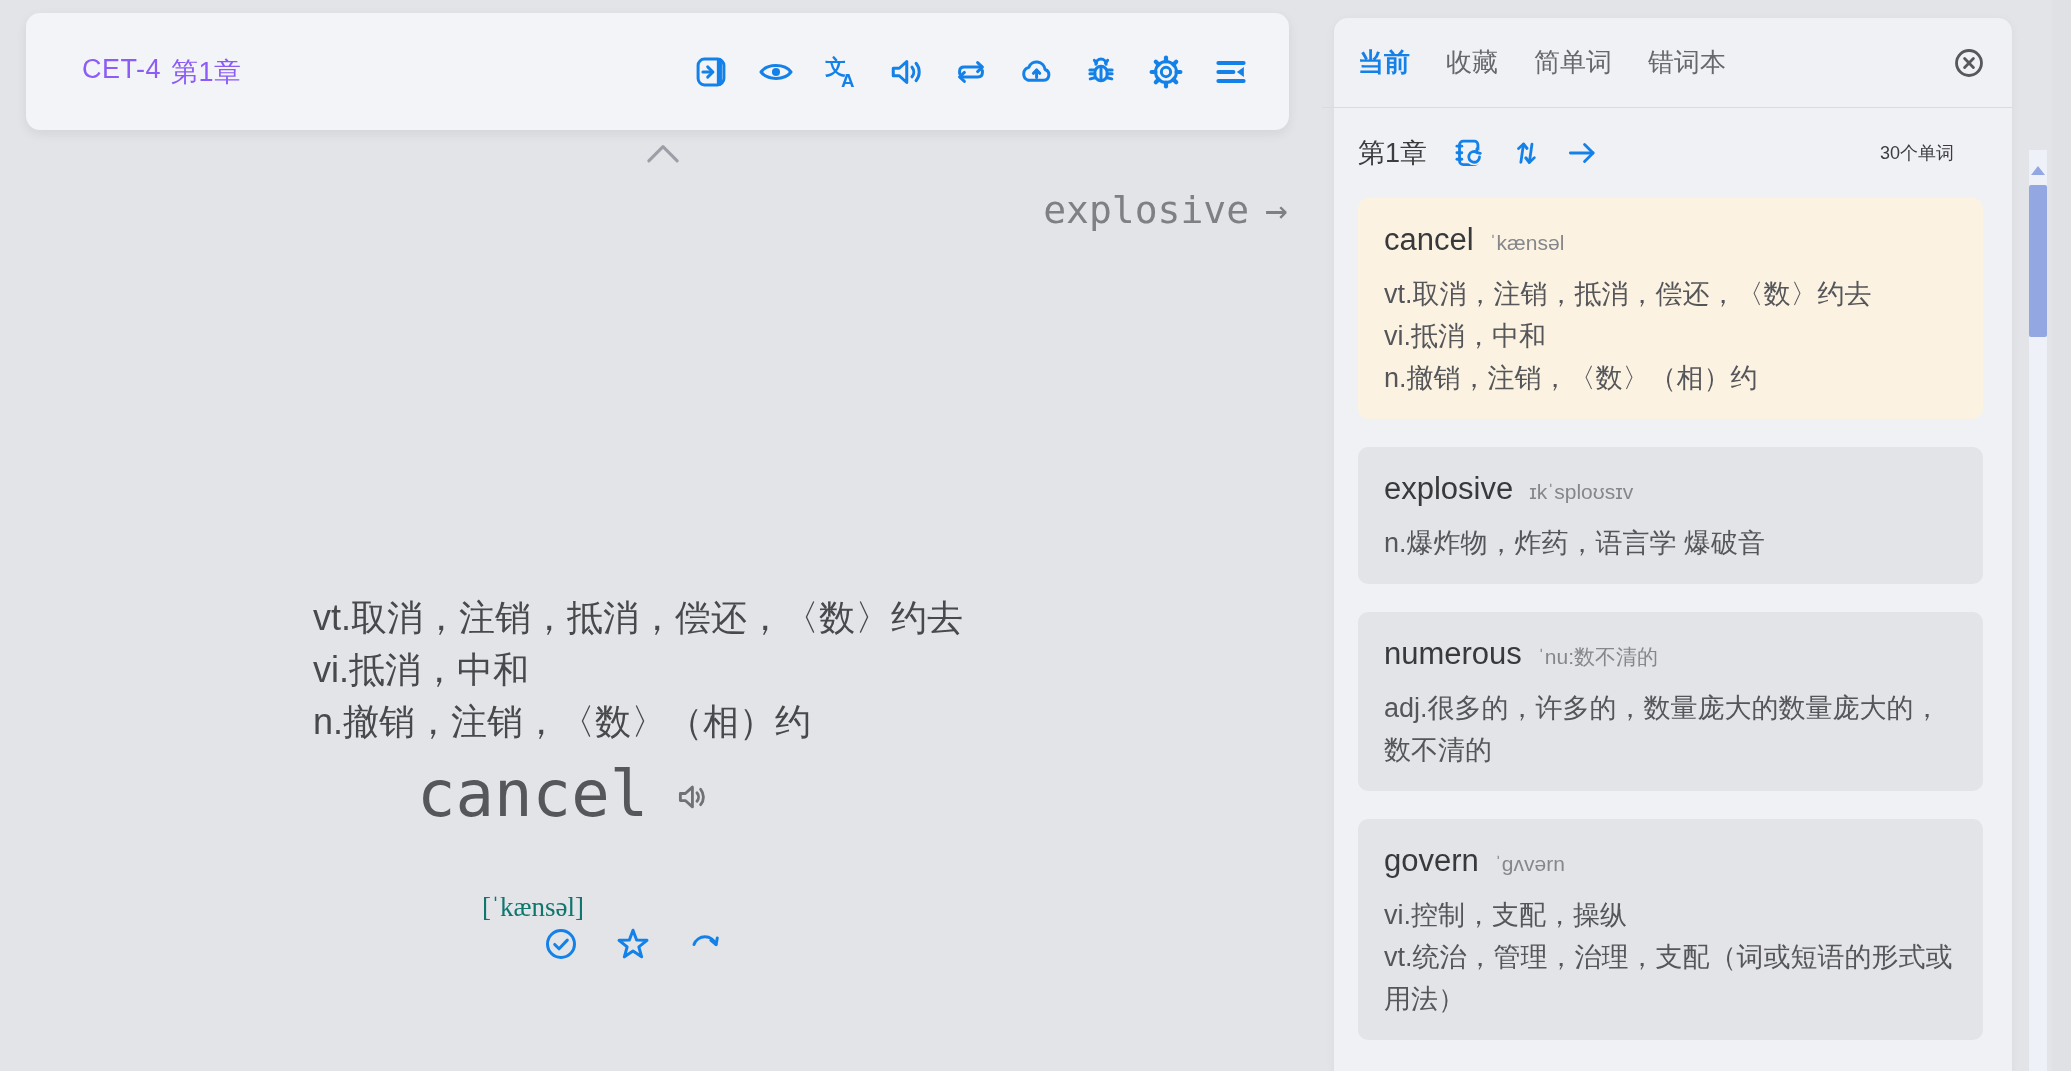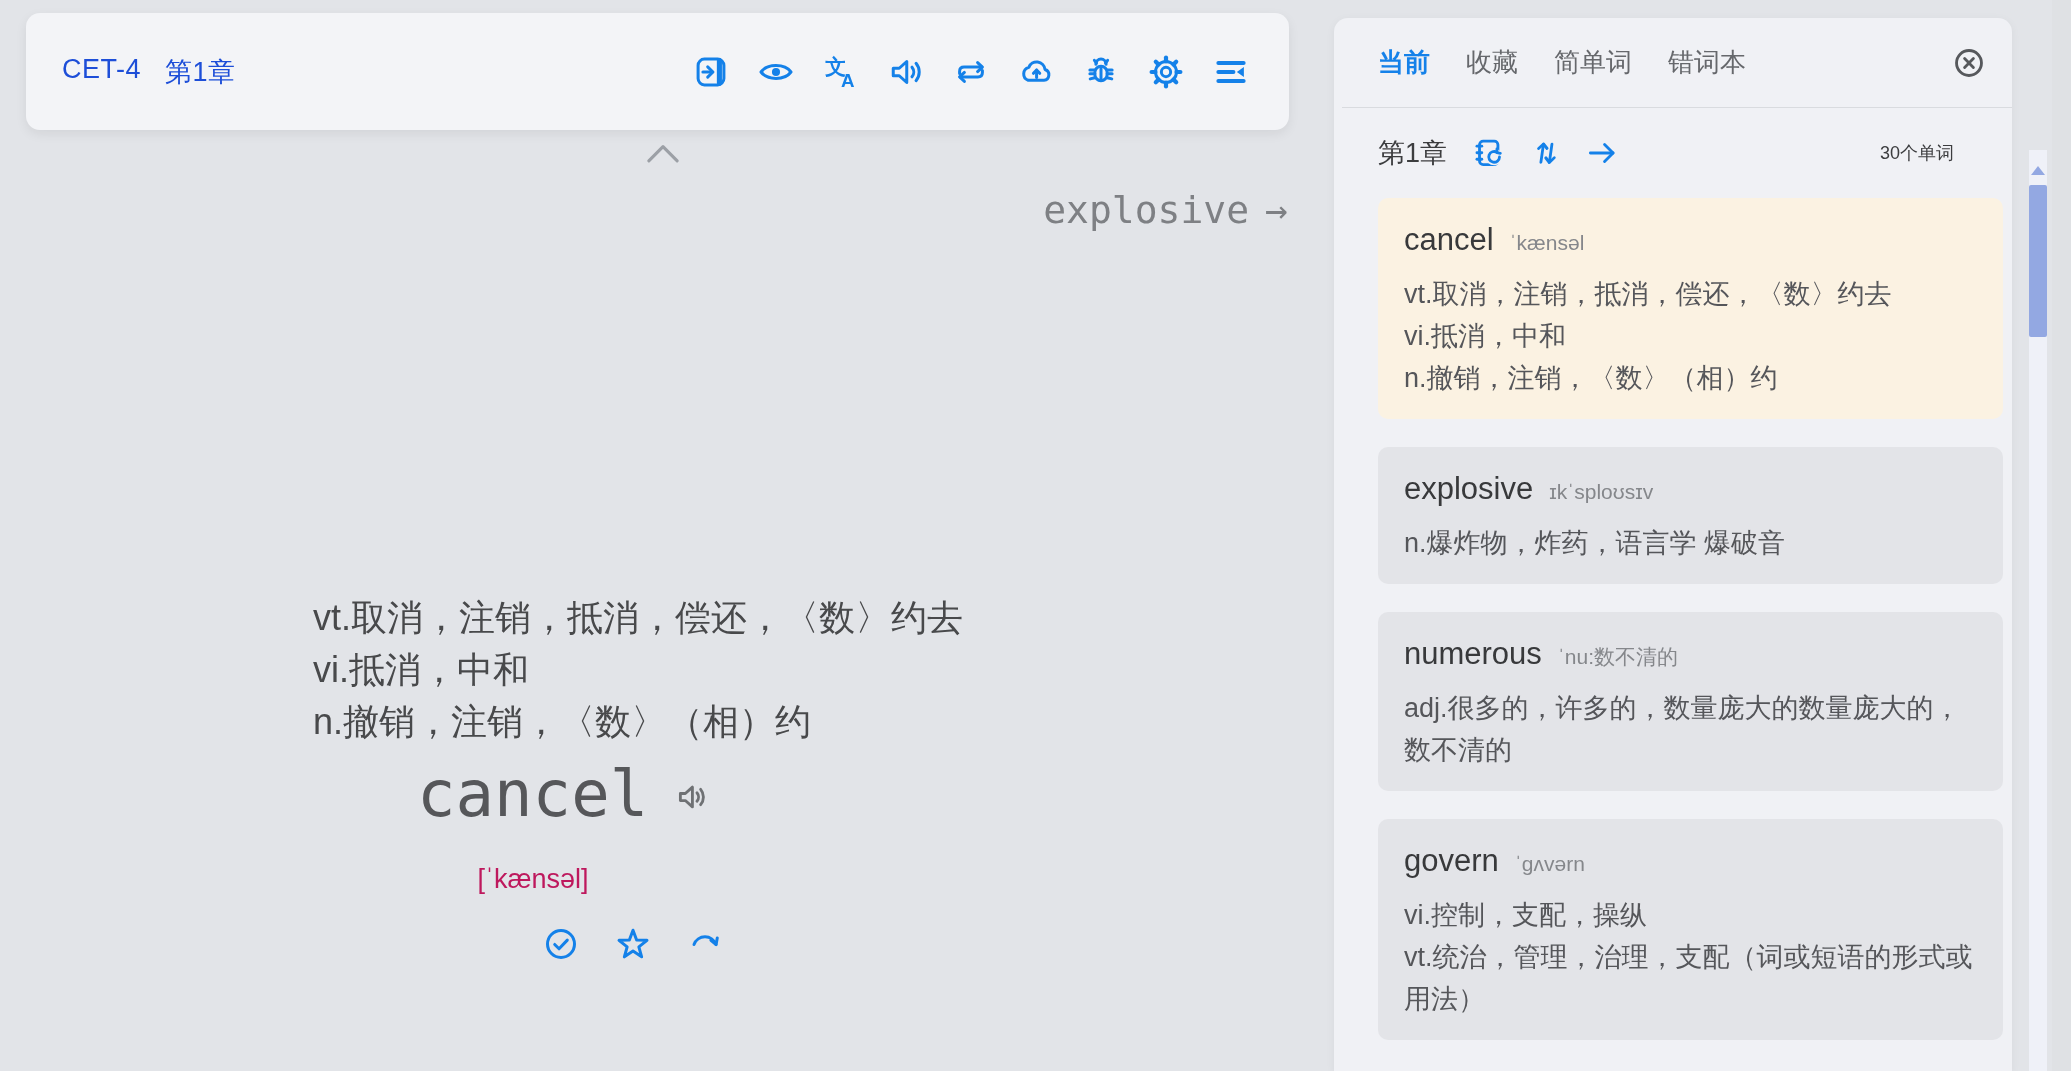--- a/index.html
+++ b/index.html
@@ -11,50 +11,50 @@
   }
   svg{stroke:currentColor;fill:none;stroke-width:2;stroke-linecap:round;stroke-linejoin:round;display:block;}
 
   
   .toolbar{
     position:absolute;left:26px;top:13px;width:1263px;height:117px;
     background:#f3f4f7;border-radius:14px;
     box-shadow:0 4px 12px rgba(0,0,0,.07);
     display:flex;align-items:center;
   }
-  .toolbar-title{display:flex;gap:24px;margin-left:36px;font-size:27px;color:#1d4ed8;letter-spacing:.5px;}
+  .toolbar-title{display:flex;gap:10px;margin-left:56px;font-size:27px;color:#8b5cf6;letter-spacing:.5px;}
   .toolbar-icons{position:absolute;right:40px;top:0;height:100%;display:flex;align-items:center;gap:29px;color:#1481e9;}
   .tbtn{width:36px;height:36px;cursor:pointer;}
 
   
   .chevron-up{position:absolute;left:644px;top:142px;color:#9ca0a6;cursor:pointer;}
   .next-word{
     position:absolute;top:188px;right:783px;
     display:flex;align-items:center;gap:16px;
     font-family:"DejaVu Sans Mono",monospace;font-size:38px;color:#7e8084;cursor:pointer;
   }
   .main-defs{position:absolute;left:313px;top:592px;font-size:36px;line-height:52px;color:#48494b;}
   .main-word-row{position:absolute;left:417px;top:756px;display:flex;align-items:center;gap:26px;}
   .main-word{
     font-family:"DejaVu Sans Mono",monospace;font-size:64px;line-height:76px;color:#56575a;
   }
   .main-speaker{color:#6f7174;margin-top:6px;cursor:pointer;}
   .main-phonetic{
-    position:absolute;left:397px;top:864px;width:272px;text-align:center;
-    font-family:Liberation Sans, sans-serif;font-size:27px;color:#be185d;
+    position:absolute;left:397px;top:892px;width:272px;text-align:center;
+    font-family:Liberation Serif, serif;font-size:27px;color:#0f766e;
   }
   .main-actions{position:absolute;left:543px;top:926px;display:flex;gap:36px;color:#1481e9;}
   .abtn{width:36px;height:36px;cursor:pointer;}
 
   
   .sidebar{
     position:absolute;left:1334px;top:18px;width:678px;height:1053px;
     background:#f0f1f5;border-radius:14px 14px 0 0;
     box-shadow:0 2px 10px rgba(0,0,0,.05);
-    box-sizing:border-box;padding:0 0 0 44px;
+    box-sizing:border-box;padding:0 0 0 24px;
   }
   .tabs-row{height:89px;display:flex;align-items:center;gap:36px;position:relative;}
   .tab{font-size:26px;color:#66686c;cursor:pointer;}
   .tab.active{color:#1481e9;font-weight:bold;}
   .close-btn{position:absolute;right:26px;top:28px;width:34px;height:34px;color:#56585c;cursor:pointer;}
   .divider{height:1px;background:#d9dbdf;margin-left:-36px;}
   .chapter-row{height:66px;margin-top:12px;display:flex;align-items:center;gap:22px;padding-right:58px;}
   .chapter-label{font-size:27px;color:#3c3d3f;margin-right:4px;}
   .cbtn{width:34px;height:34px;color:#1481e9;cursor:pointer;}
   .word-count{margin-left:auto;font-size:18px;color:#3c3d3f;}

